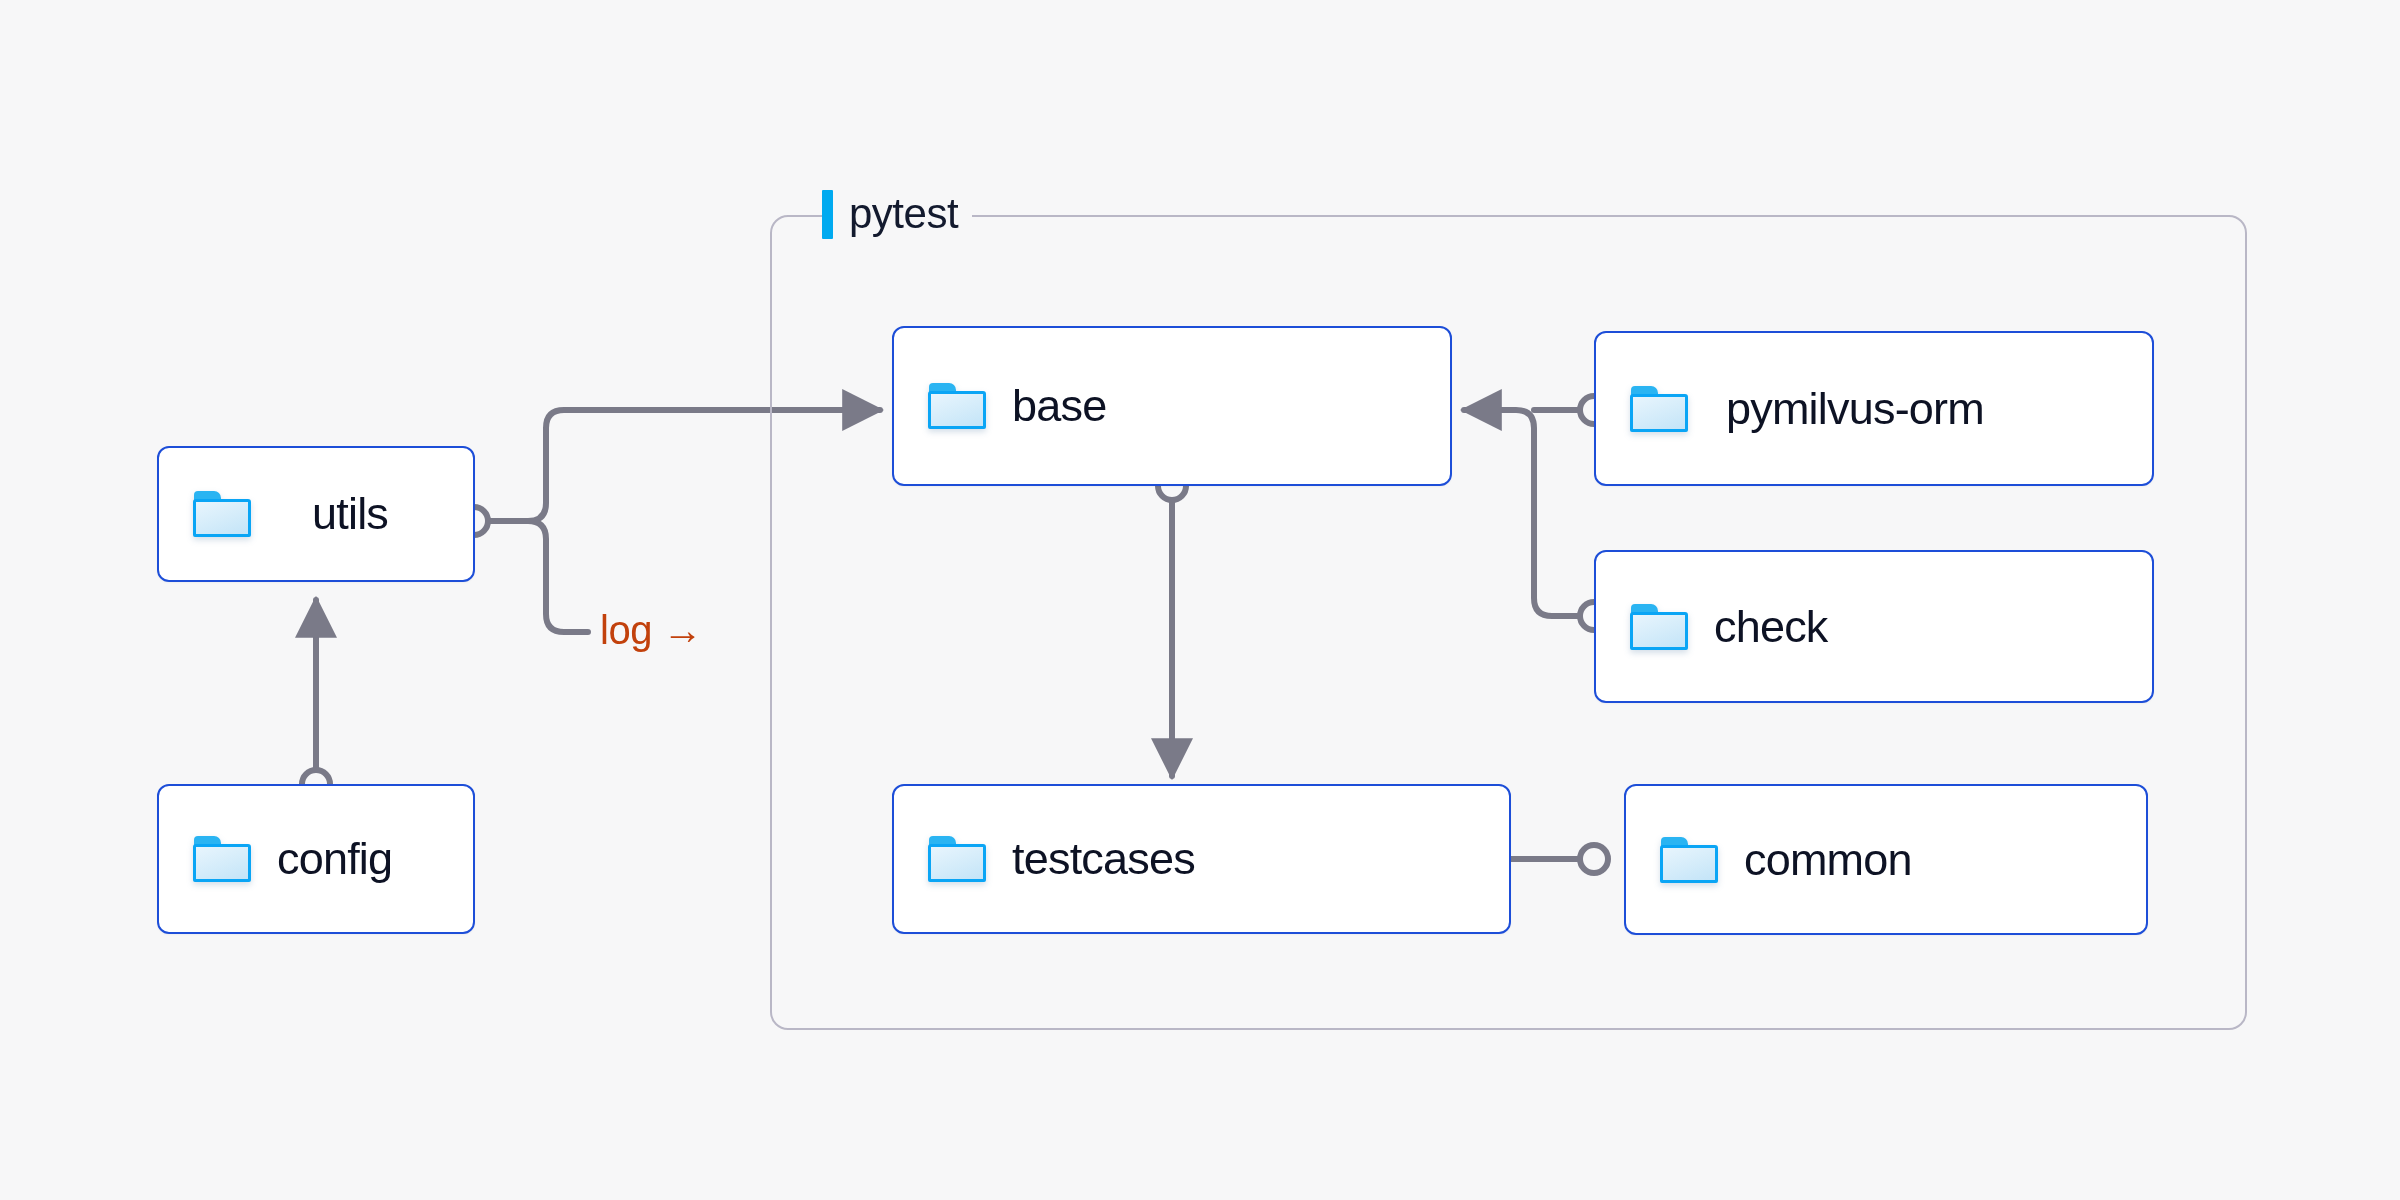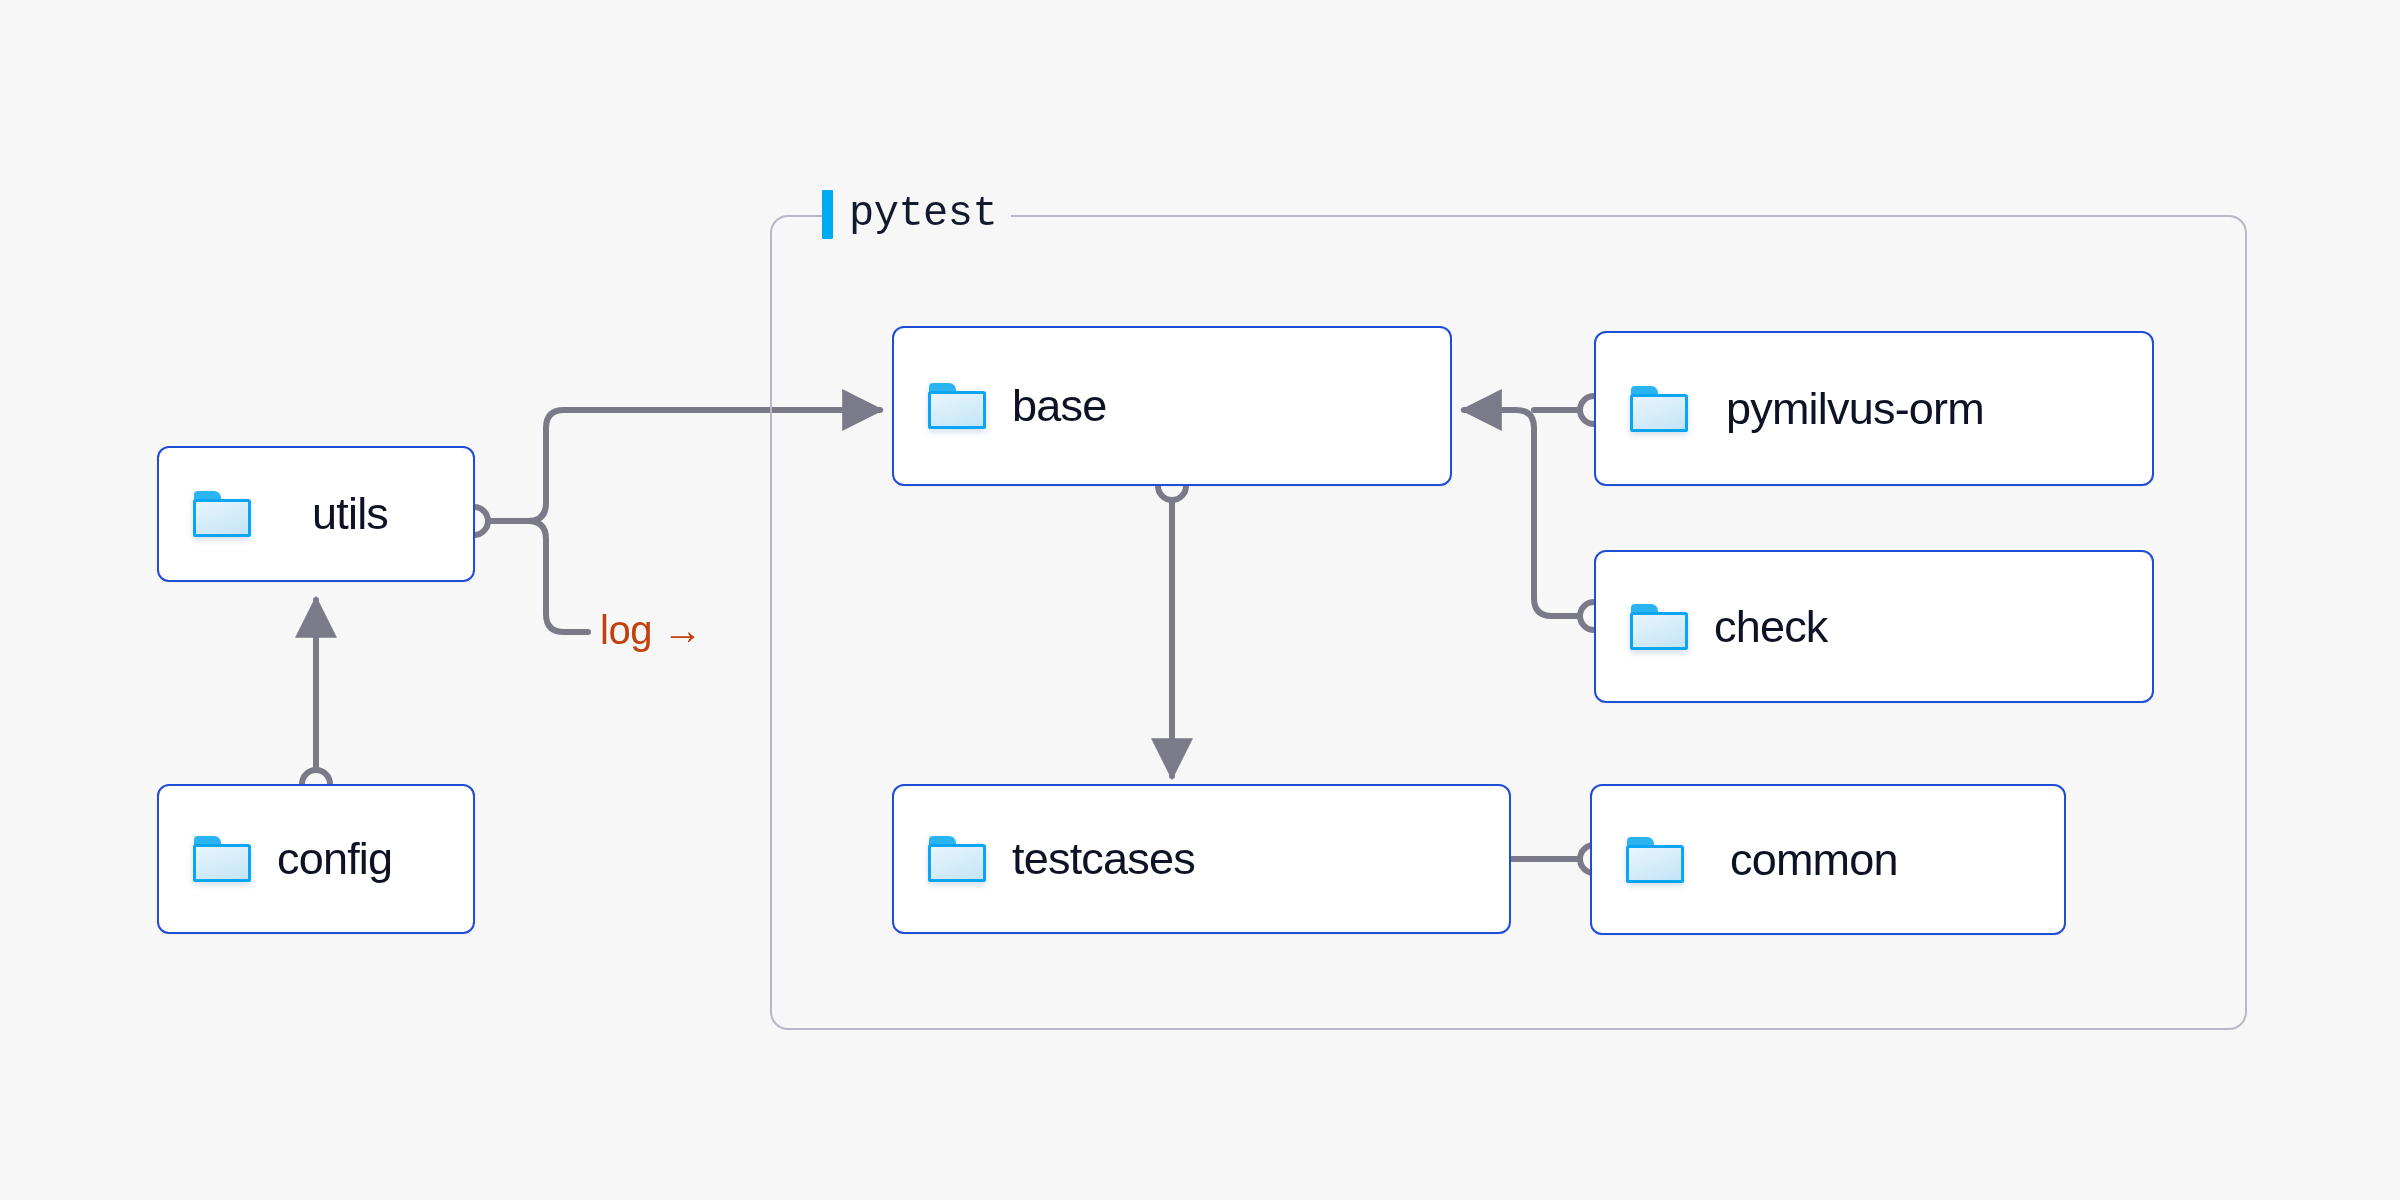--- a/index.html
+++ b/index.html
@@ -20,21 +20,20 @@
     border-radius:18px;
     background:transparent;
     box-sizing:border-box;
   }
   .group-label{
     position:absolute;
     display:flex;align-items:center;
     background:#f7f7f8;
     padding:0 14px 0 0;
     height:52px;
-    font-family:Liberation Mono, monospace;
   }
   .group-accent{
     width:11px;height:49px;
     background:#00aaf0;
     border-radius:1px;
     margin-right:16px;
   }
   .group-title{
     font-size:42px;
     color:#131a2e;
@@ -179,21 +178,21 @@
   </div>
 
   <div class="node" style="left:1594px;top:550px;width:560px;height:153px;">
     <span class="folder">
       <span class="tab"></span>
         <span class="body"></span>
     </span>
     <span class="node-label">check</span>
   </div>
 
-  <div class="node" style="left:1590px;top:784px;width:476px;height:151px;gap:20px;">
+  <div class="node" style="left:1624px;top:784px;width:524px;height:151px;">
     <span class="folder">
       <span class="tab"></span>
         <span class="body"></span>
     </span>
     <span class="node-label">common</span>
   </div>
 
   <div class="edge-label" style="left:600px;top:608px;">log →</div>
 
 </div>

